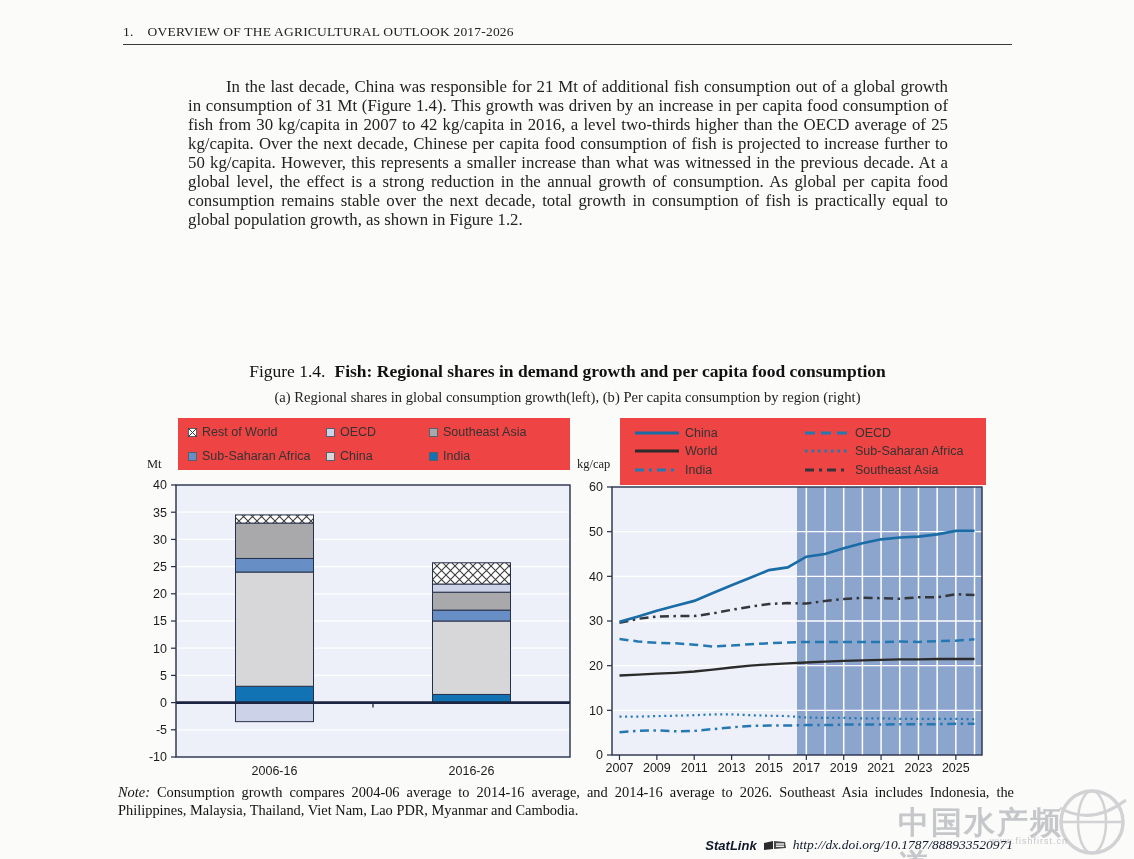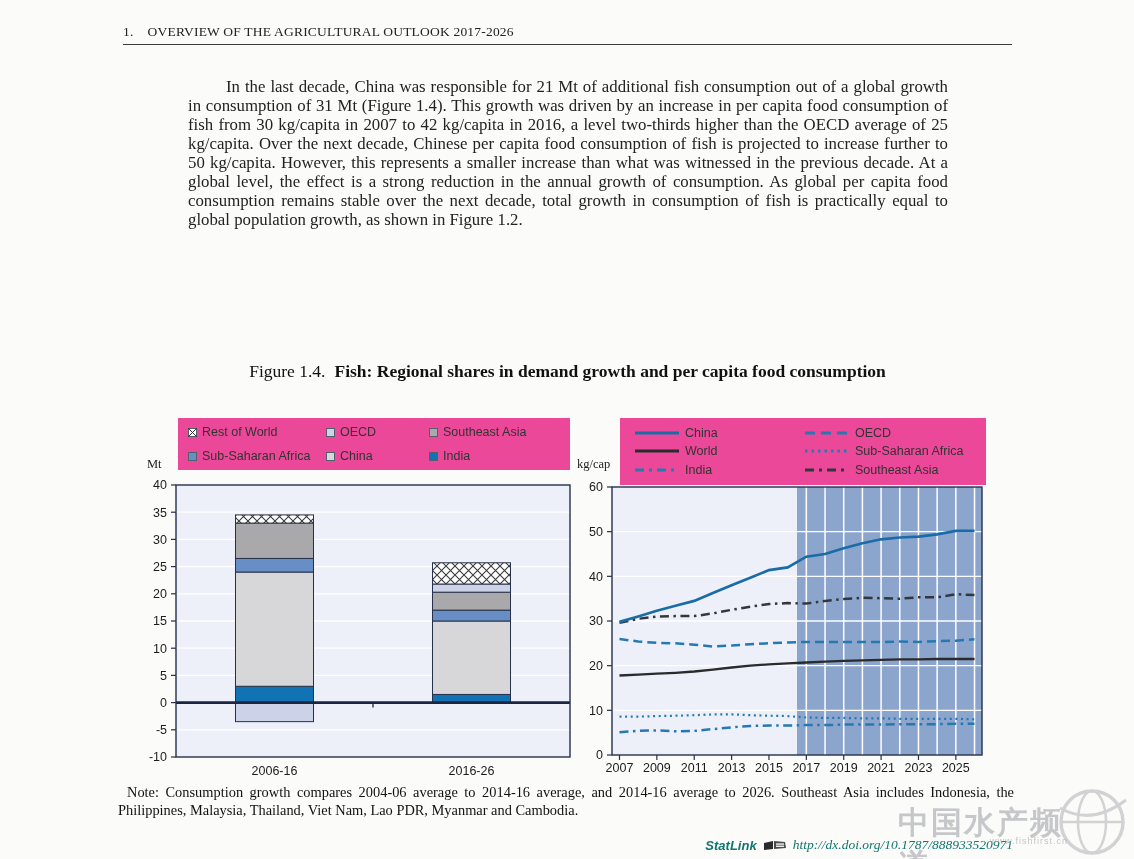--- a/index.html
+++ b/index.html
@@ -14,21 +14,21 @@
   
   .body-par{position:absolute;left:188px;top:77px;width:760px;margin:0;
             font-size:16.8px;line-height:19px;text-align:justify;text-indent:38px;color:#222;}
 
   
   .fig-title{position:absolute;left:123px;top:361px;width:889px;text-align:center;font-size:17.5px;color:#111;}
   .fig-title b{margin-left:9px;}
   .fig-sub{position:absolute;left:123px;top:389px;width:889px;text-align:center;font-size:14.6px;color:#222;}
 
   
-  .legend{position:absolute;background:#ec4899;font-family:"Liberation Sans",sans-serif;
+  .legend{position:absolute;background:#ef4444;font-family:"Liberation Sans",sans-serif;
           font-size:12.5px;color:#333;display:grid;box-sizing:border-box;}
   #bar-legend{left:178px;top:418px;width:392px;height:52px;padding:7px 10px;
               grid-template-columns:138px 103px auto;align-content:space-between;}
   #line-legend{left:620px;top:418px;width:366px;height:67px;padding:6px 14px;
                grid-auto-flow:column;grid-template-rows:repeat(3,1fr);grid-template-columns:170px auto;}
   .lg-item{display:flex;align-items:center;gap:5px;white-space:nowrap;}
   .swatch{display:inline-block;width:9px;height:9px;border:1px solid #55606e;box-sizing:border-box;flex:0 0 auto;}
 
   
   .unit{position:absolute;font-family:Liberation Serif, serif;font-size:12.5px;color:#1c1c1c;}
@@ -36,26 +36,26 @@
   #line-unit{left:577px;top:457px;}
 
   
   #bar-svg{position:absolute;left:176px;top:485px;overflow:visible;}
   #line-svg{position:absolute;left:612px;top:487px;overflow:visible;}
   svg text{font-family:"Liberation Sans",sans-serif;font-size:12.5px;fill:#1c1c1c;}
 
   
   .note{position:absolute;left:118px;top:783px;width:896px;margin:0;font-size:14.4px;line-height:18.4px;text-align:justify;color:#111;}
   .src {position:absolute;left:118px;top:820px;width:896px;margin:0;font-size:14.4px;color:#111;white-space:nowrap;}
-  .statlink{position:absolute;left:123px;top:837px;width:890px;text-align:right;font-size:13.5px;color:#0f766e;
+  .statlink{position:absolute;left:123px;top:837px;width:890px;text-align:right;font-size:13.5px;color:#0f172a;
             display:flex;justify-content:flex-end;align-items:center;gap:6px;}
   .statlink .sl{font-family:"Liberation Sans",sans-serif;font-weight:bold;font-style:italic;font-size:13px;}
   .statlink .url{font-style:italic;}
   .src .url{font-style:italic;}
-  .lbl-i{margin-left:9px;}
+  .lbl-i{font-style:italic;}
 
   
   .watermark{position:absolute;right:6px;top:786px;width:230px;height:72px;pointer-events:none;}
   .wm-text{position:absolute;right:42px;top:16px;font-family:"Liberation Sans",sans-serif;font-weight:bold;
            font-size:31px;letter-spacing:2px;color:rgba(150,152,158,.52);}
   .wm-sub{position:absolute;right:60px;top:50px;font-family:"Liberation Sans",sans-serif;font-size:9px;
           color:rgba(160,162,168,.6);letter-spacing:1px;}
   .wm-globe{position:absolute;right:0;top:0;opacity:.42;}
 </style>
 </head>
@@ -66,20 +66,21 @@
   <div class="hdr">
     <span class="num">1.</span><span>OVERVIEW OF THE AGRICULTURAL OUTLOOK 2017-2026</span>
   </div>
   <div class="hdr-rule"></div>
 
   <p class="body-par">In the last decade, China was responsible for 21 Mt of additional fish consumption out of a global growth in consumption of 31 Mt (Figure 1.4). This growth was driven by an increase in per capita food consumption of fish from 30 kg/capita in 2007 to 42 kg/capita in 2016, a level two-thirds higher than the OECD average of 25 kg/capita. Over the next decade, Chinese per capita food consumption of fish is projected to increase further to 50 kg/capita. However, this represents a smaller increase than what was witnessed in the previous decade. At a global level, the effect is a strong reduction in the annual growth of consumption. As global per capita food consumption remains stable over the next decade, total growth in consumption of fish is practically equal to global population growth, as shown in Figure 1.2.</p>
 
   <div class="fig-title">
     <span>Figure 1.4.</span><b>Fish: Regional shares in demand growth and per capita food consumption</b>
   </div>
+  <div class="fig-sub">(a) Regional shares in global consumption growth(left), (b) Per capita consumption by region (right)</div>
 
   <div id="bar-legend" class="legend">
       <div class="lg-item">
         <svg width="9" height="9">
           <rect x="0.5" y="0.5" width="8" height="8" fill="#fff" stroke="#55606e"></rect>
           <path d="M0 0 L9 9 M9 0 L0 9" stroke="#3c3c3c" stroke-width="1"></path>
         </svg>
         <span>Rest of World</span>
       </div>
       <div class="lg-item">

